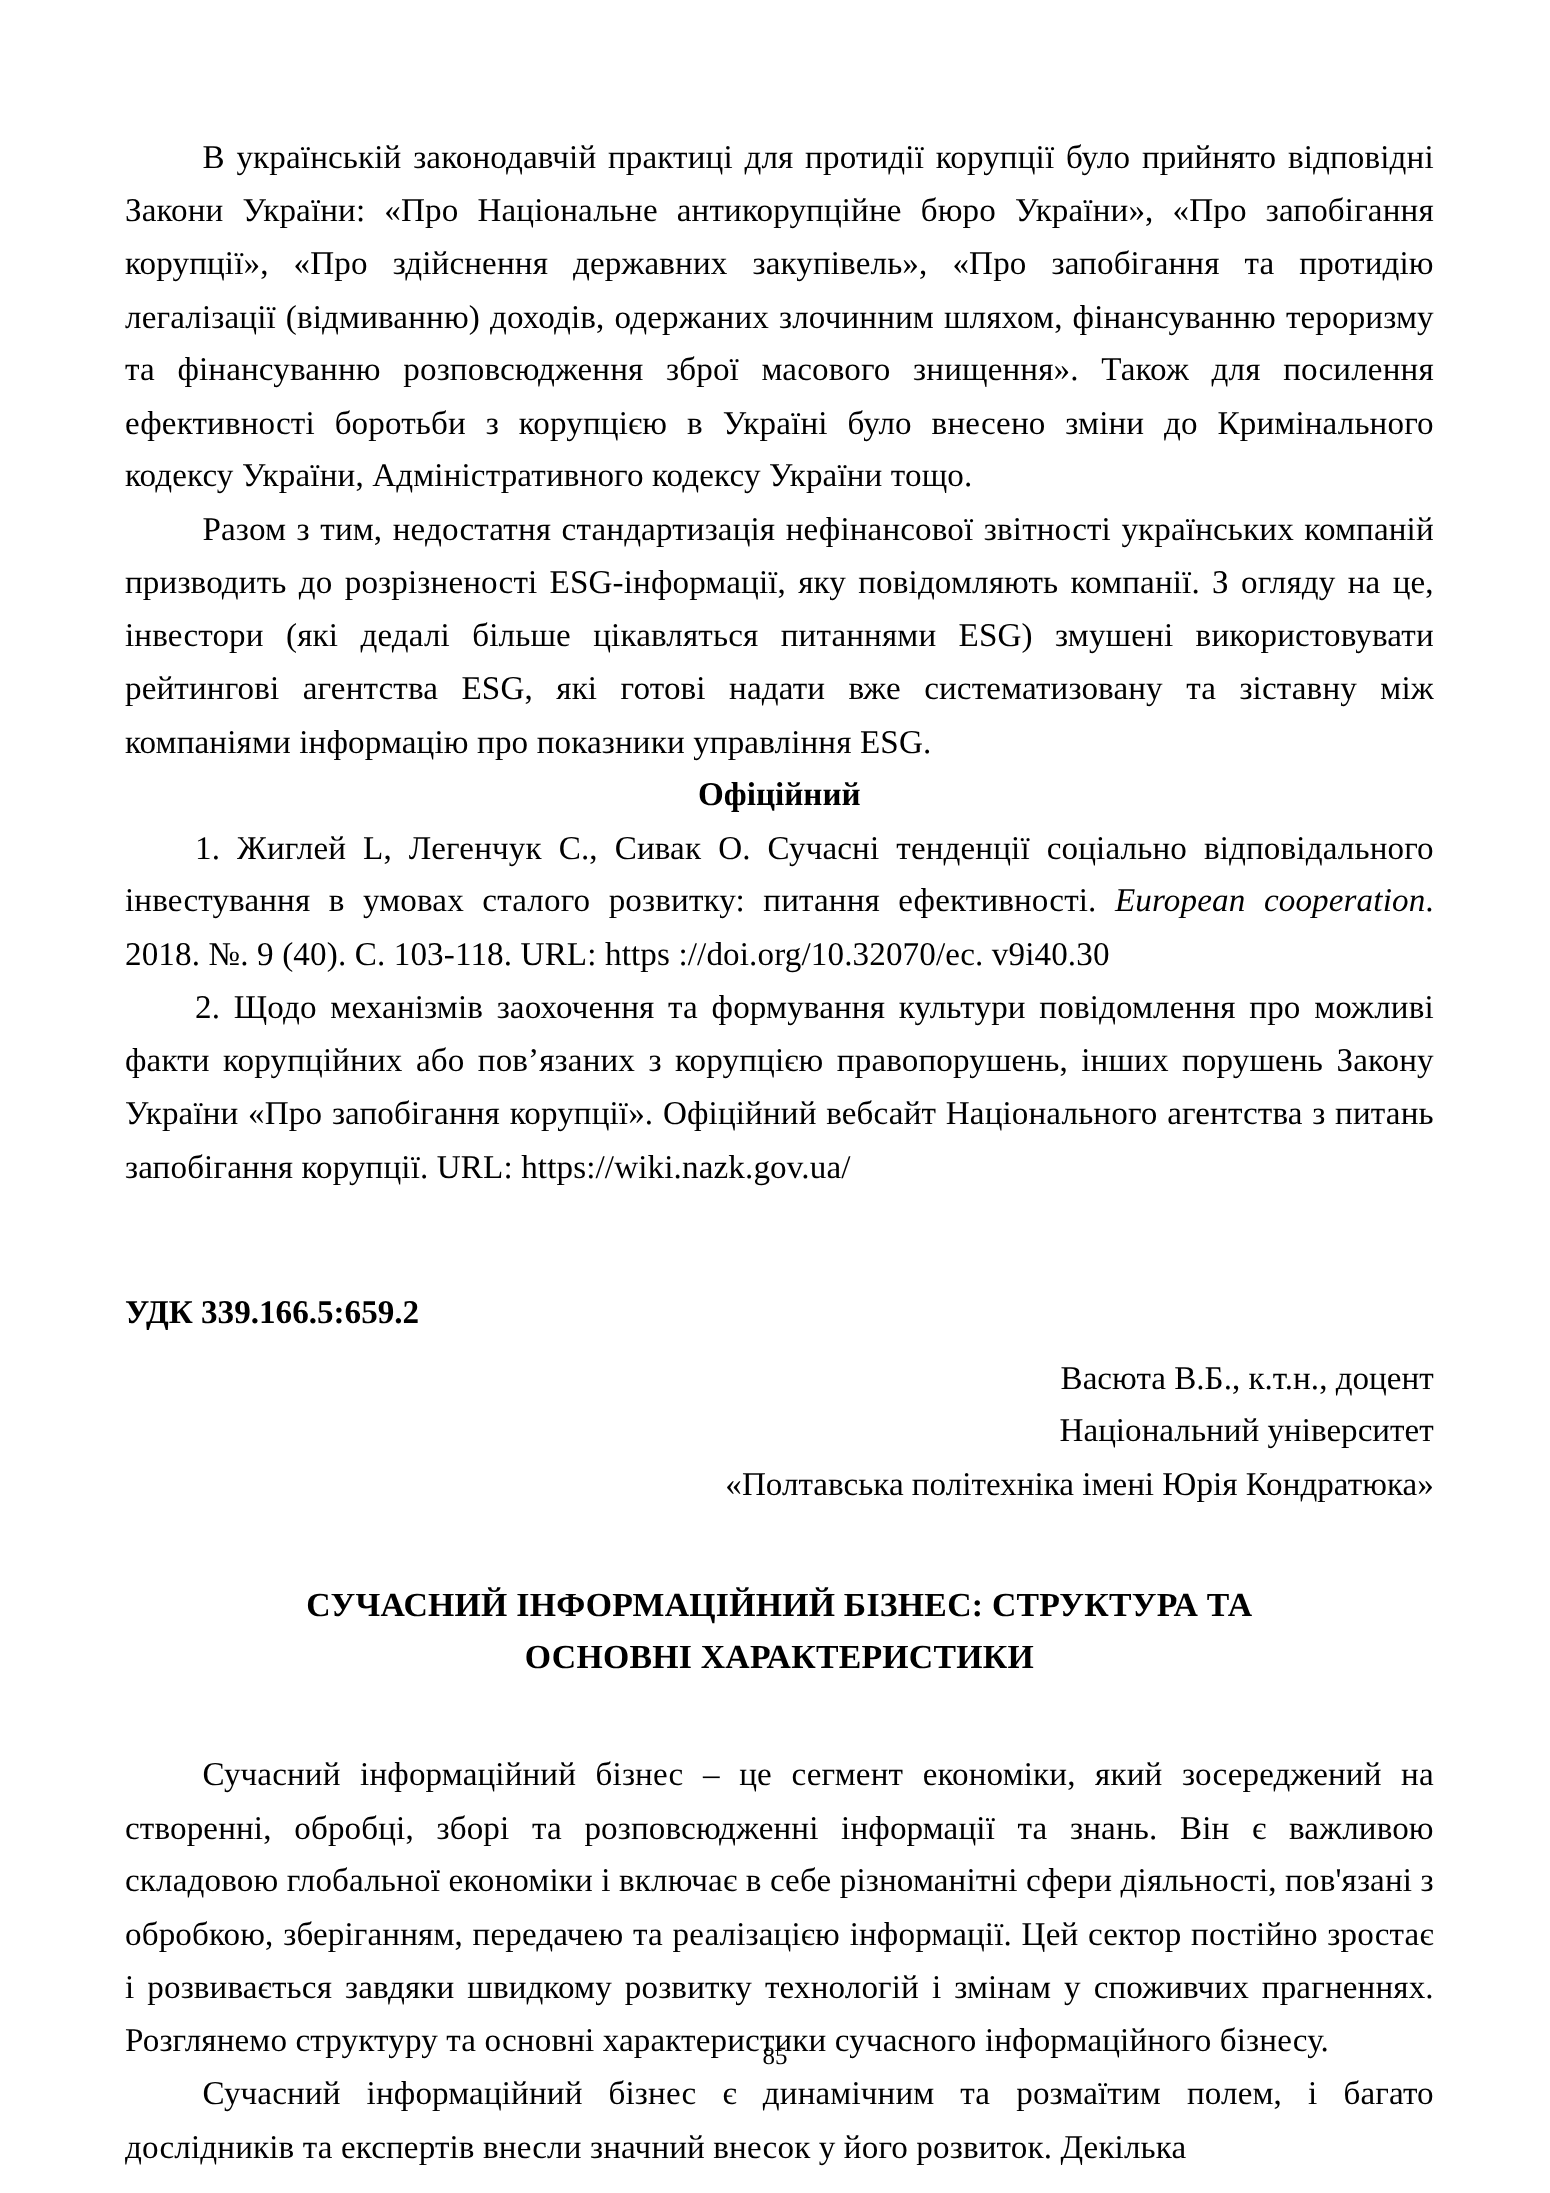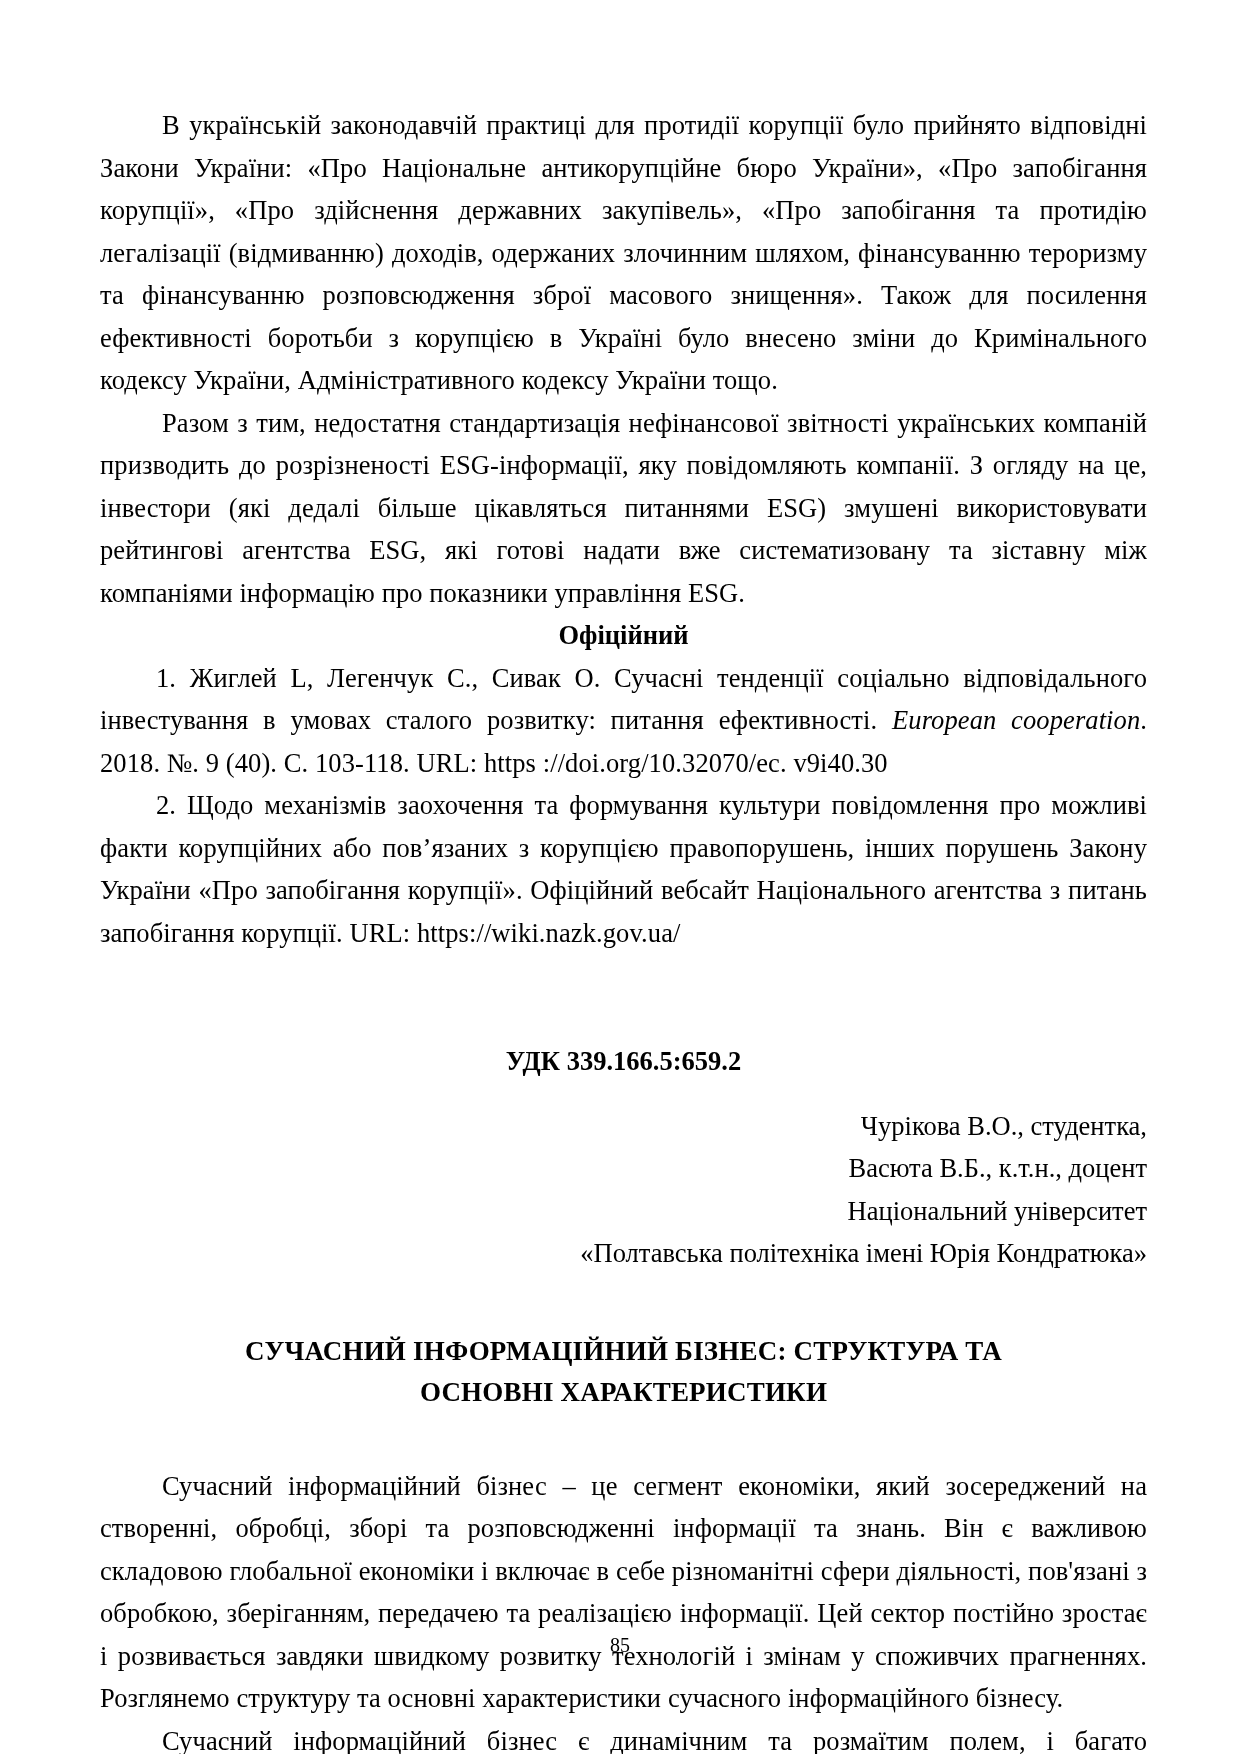--- a/index.html
+++ b/index.html
@@ -46,22 +46,22 @@
     text-align: center;
     margin: 0;
   }
   .spacer-lg {
     height: 74px;
   }
   .udc {
     font-size: 26.5px;
     line-height: 42.5px;
     font-weight: bold;
-    text-align: center;
-    margin: 12px;
+    text-align: left;
+    margin: 0;
   }
   .author-block {
     text-align: right;
     font-size: 26.5px;
     line-height: 42.5px;
     margin: 0;
     padding-top: 10px;
   }
   .author-line {
     display: block;
@@ -104,21 +104,20 @@
 
   <p class="body-text indent-small"><span>1.</span><span> Жиглей L, Легенчук С., Сивак О. Сучасні тенденції соціально відповідального інвестування в умовах сталого розвитку: питання ефективності. </span><span class="italic">European cooperation</span><span>. 2018. №. 9 (40). С. 103-118. URL: https ://doi.org/10.32070/ec. v9i40.30</span></p>
 
   <p class="body-text indent-small"><span>2.</span><span> Щодо механізмів заохочення та формування культури повідомлення про можливі факти корупційних або пов’язаних з корупцією правопорушень, інших порушень Закону України «Про запобігання корупції». Офіційний вебсайт Національного агентства з питань запобігання корупції. URL: https://wiki.nazk.gov.ua/</span></p>
 
   <div class="spacer-lg"></div>
 
   <p class="udc">УДК 339.166.5:659.2</p>
 
   <div class="author-block">
-    <span class="author-line">Чурікова В.О., студентка,</span>
     <span class="author-line">Васюта В.Б., к.т.н., доцент</span>
     <span class="author-line">Національний університет</span>
     <span class="author-line">«Полтавська політехніка імені Юрія Кондратюка»</span>
   </div>
 
   <div class="article-title">
     <span class="title-line">СУЧАСНИЙ ІНФОРМАЦІЙНИЙ БІЗНЕС: СТРУКТУРА ТА</span>
     <span class="title-line">ОСНОВНІ ХАРАКТЕРИСТИКИ</span>
   </div>
 

